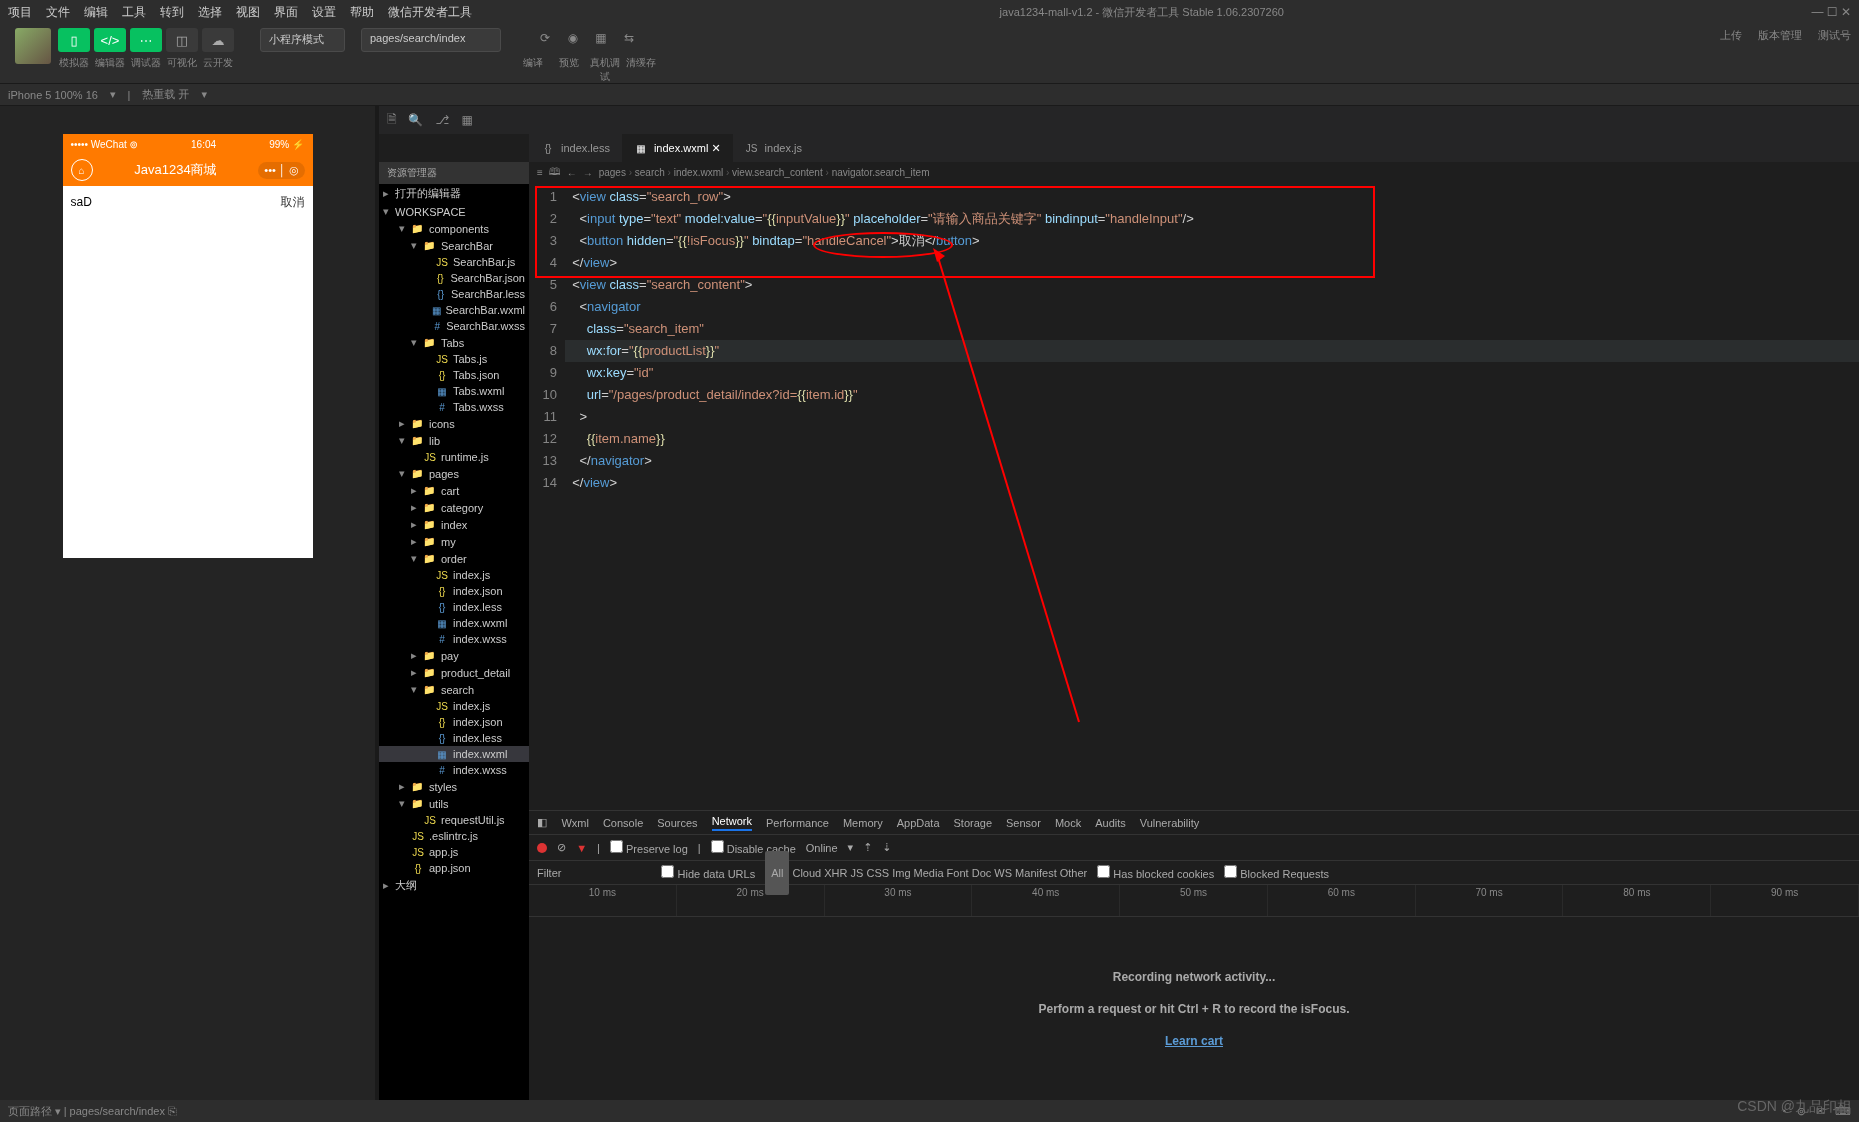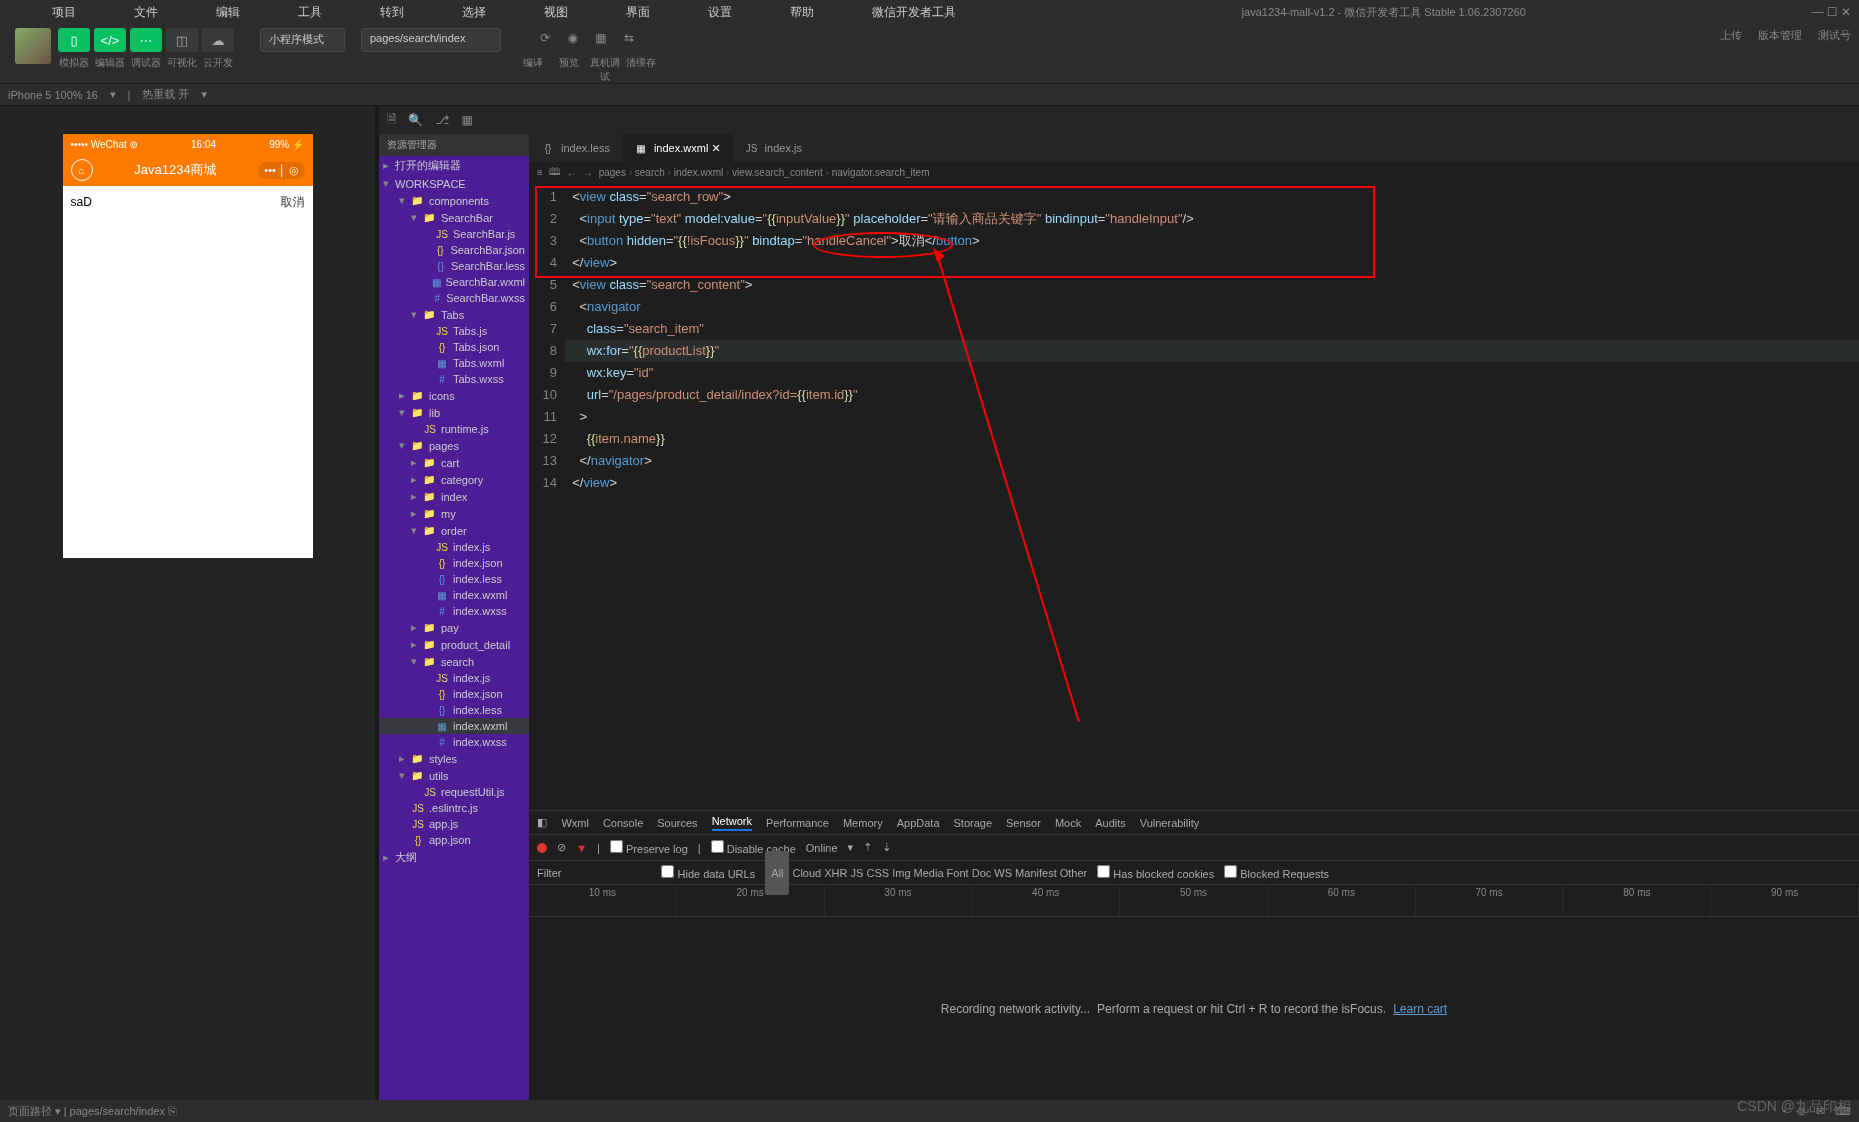--- a/index.html
+++ b/index.html
@@ -1,19 +1,19 @@
 <!DOCTYPE html>
 <html><head>
 <meta charset="utf-8">
 <style>
 * { margin: 0; padding: 0; box-sizing: border-box; font-family: "Microsoft YaHei", sans-serif; }
 body { background: #1e1e1e; color: #ccc; font-size: 12px; overflow: hidden; }
 .titlebar { height: 24px; background: #2d2d2d; display: flex; align-items: center; padding: 0 8px; }
 .titlebar .menu { display: flex; gap: 14px; color: #ccc; }
-.titlebar .menu span { cursor: pointer; margin-left: 44px; }
+.titlebar .menu span { cursor: pointer; }
 .titlebar .center { flex: 1; text-align: center; color: #888; font-size: 11px; }
 .titlebar .right { display: flex; gap: 10px; color: #888; }
 .toolbar { height: 60px; background: #2d2d2d; display: flex; align-items: flex-start; padding: 4px 8px; border-bottom: 1px solid #1a1a1a; }
 .tb-group { display: flex; flex-direction: column; align-items: center; margin-right: 6px; }
 .tb-row { display: flex; gap: 4px; }
 .tb-btn { width: 32px; height: 24px; border-radius: 3px; display: flex; align-items: center; justify-content: center; cursor: pointer; font-size: 13px; }
 .tb-btn.green { background: #07c160; color: #fff; }
 .tb-btn.gray { background: #3a3a3a; color: #aaa; }
 .tb-labels { display: flex; gap: 4px; font-size: 10px; color: #888; margin-top: 4px; }
 .tb-labels span { width: 32px; text-align: center; }
@@ -33,21 +33,21 @@
 .phone-caps { display: flex; align-items: center; gap: 2px; }
 .capsule { background: rgba(0,0,0,.1); border-radius: 12px; padding: 2px 6px; display: flex; gap: 6px; font-size: 11px; }
 .home-circle { width: 22px; height: 22px; border: 1.5px solid #fff; border-radius: 50%; display: flex; align-items: center; justify-content: center; font-size: 10px; }
 .phone-search { height: 32px; display: flex; align-items: center; padding: 4px 8px; gap: 8px; background: #fff; }
 .phone-search input { flex: 1; border: none; outline: none; font-size: 12px; }
 .phone-body { height: 340px; background: #fff; }
 .splitter { width: 4px; background: #1a1a1a; cursor: col-resize; }
 .editor-area { flex: 1; display: flex; flex-direction: column; min-width: 0; }
 .etabs-top { height: 28px; background: #252526; display: flex; align-items: center; gap: 12px; padding: 0 8px; color: #888; }
 .sidebar-row { display: flex; flex: 1; min-height: 0; }
-.sidebar { width: 150px; background: #4c1d95; overflow-y: auto; font-size: 11px; }
+.sidebar { width: 150px; background: #000000; overflow-y: auto; font-size: 11px; margin-top: 28px; }
 .side-header { background: #333; padding: 4px 8px; color: #aaa; font-size: 10px; }
 .side-item { padding: 2px 4px; display: flex; align-items: center; gap: 4px; cursor: pointer; color: #ccc; white-space: nowrap; }
 .side-item:hover, .side-item.active { background: #37373d; }
 .chev { width: 8px; display: inline-block; color: #888; }
 .fico { width: 14px; text-align: center; font-size: 10px; }
 .fico.js { color: #f0db4f; }
 .fico.json { color: #f0db4f; }
 .fico.less { color: #5b9bd5; }
 .fico.wxml { color: #5b9bd5; }
 .fico.wxss { color: #5b9bd5; }
@@ -77,21 +77,21 @@
 .dt-tabs1 .act { color: #fff; }
 .badge { background: #d33; color: #fff; border-radius: 8px; padding: 0 5px; font-size: 9px; }
 .dt-tabs2 { height: 24px; display: flex; align-items: center; gap: 14px; padding: 0 8px; font-size: 11px; color: #aaa; border-bottom: 1px solid #333; }
 .dt-tabs2 .act { color: #fff; border-bottom: 2px solid #1a73e8; padding-bottom: 2px; }
 .dt-bar { height: 26px; display: flex; align-items: center; gap: 10px; padding: 0 8px; font-size: 11px; color: #aaa; border-bottom: 1px solid #333; }
 .dt-dot { width: 10px; height: 10px; border-radius: 50%; background: #d33; }
 .dt-filter { height: 24px; display: flex; align-items: center; gap: 10px; padding: 0 8px; font-size: 11px; color: #aaa; border-bottom: 1px solid #333; }
 .pill { background: #555; padding: 16px 6px; border-radius: 2px; }
 .dt-timeline { height: 32px; border-bottom: 1px solid #333; display: flex; color: #888; font-size: 10px; }
 .dt-timeline div { flex: 1; text-align: center; border-right: 1px solid #2a2a2a; padding-top: 2px; }
-.dt-body { flex: 1; display: flex; flex-direction: row; align-items: center; justify-content: center; color: #aaa; font-size: 12px; gap: 7px; }
+.dt-body { flex: 1; display: flex; flex-direction: column; align-items: center; justify-content: center; color: #aaa; font-size: 12px; gap: 18px; font-weight: bold; }
 .dt-body a { color: #5b9bd5; text-decoration: underline; cursor: pointer; }
 .footer { height: 22px; background: #2d2d2d; display: flex; align-items: center; padding: 0 8px; color: #888; font-size: 11px; gap: 8px; justify-content: space-between; }
 .footer .ficons { display: flex; gap: 10px; }
 .watermark { position: fixed; right: 8px; bottom: 6px; color: #666; font-size: 14px; }
 </style>
 </head>
 <body>
 
 <div class="titlebar">
   <div class="menu" id="menubar">

